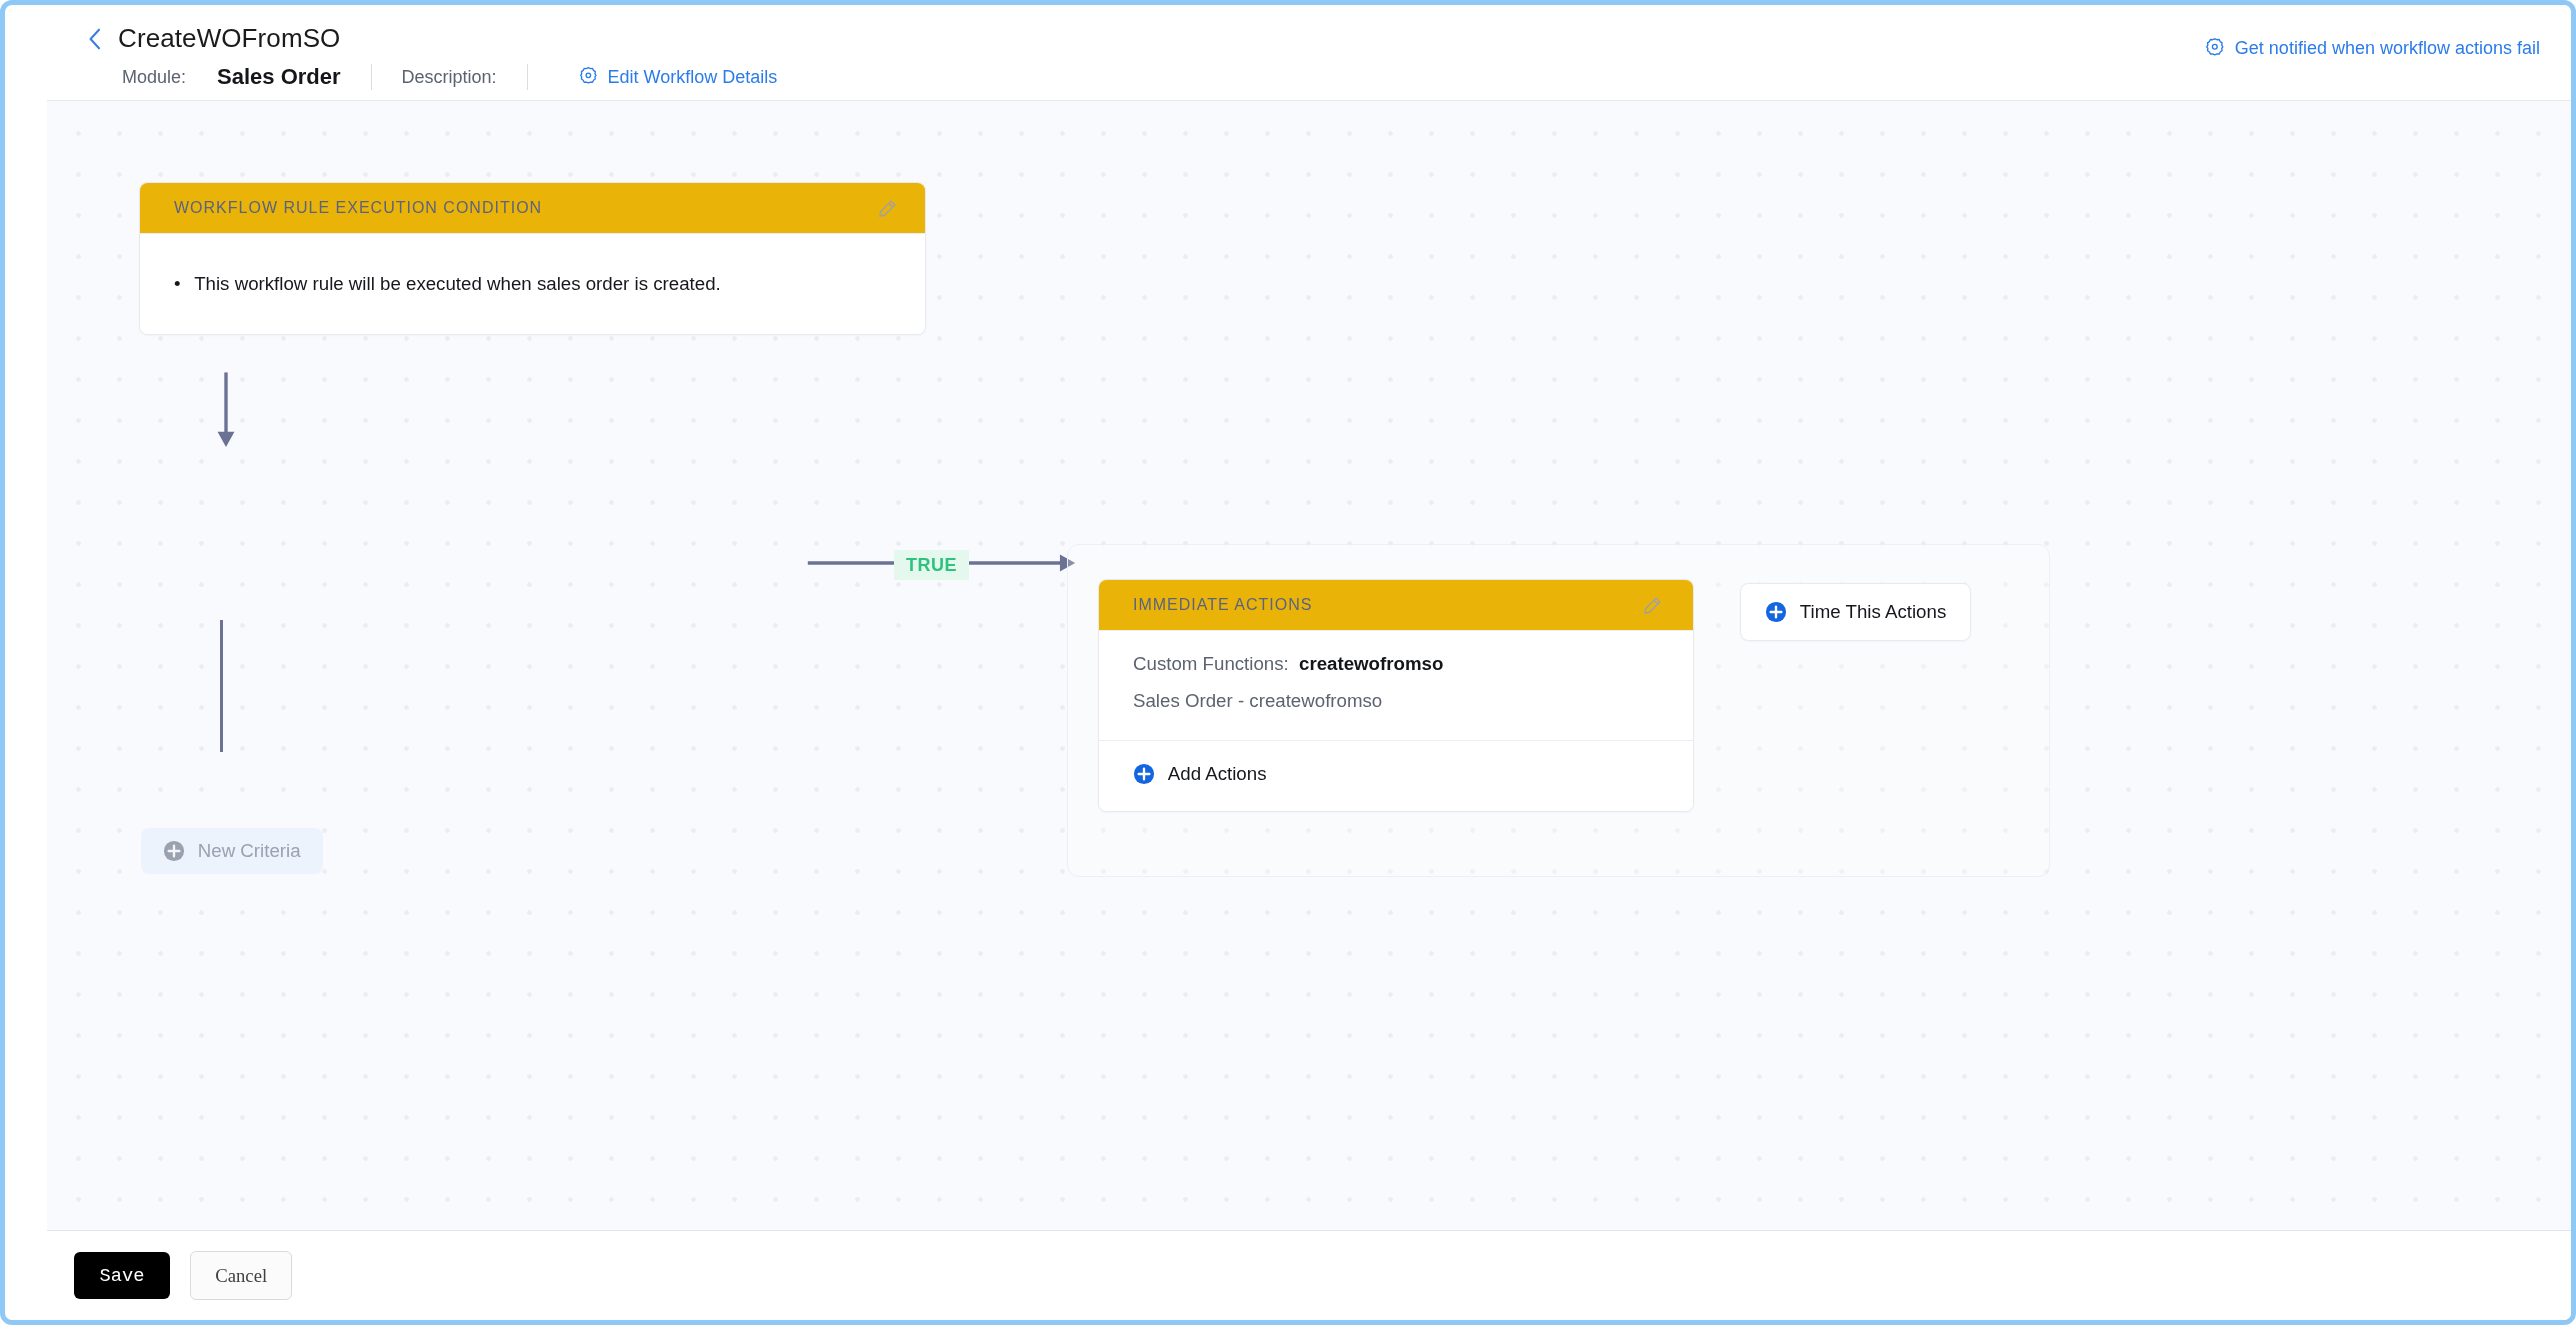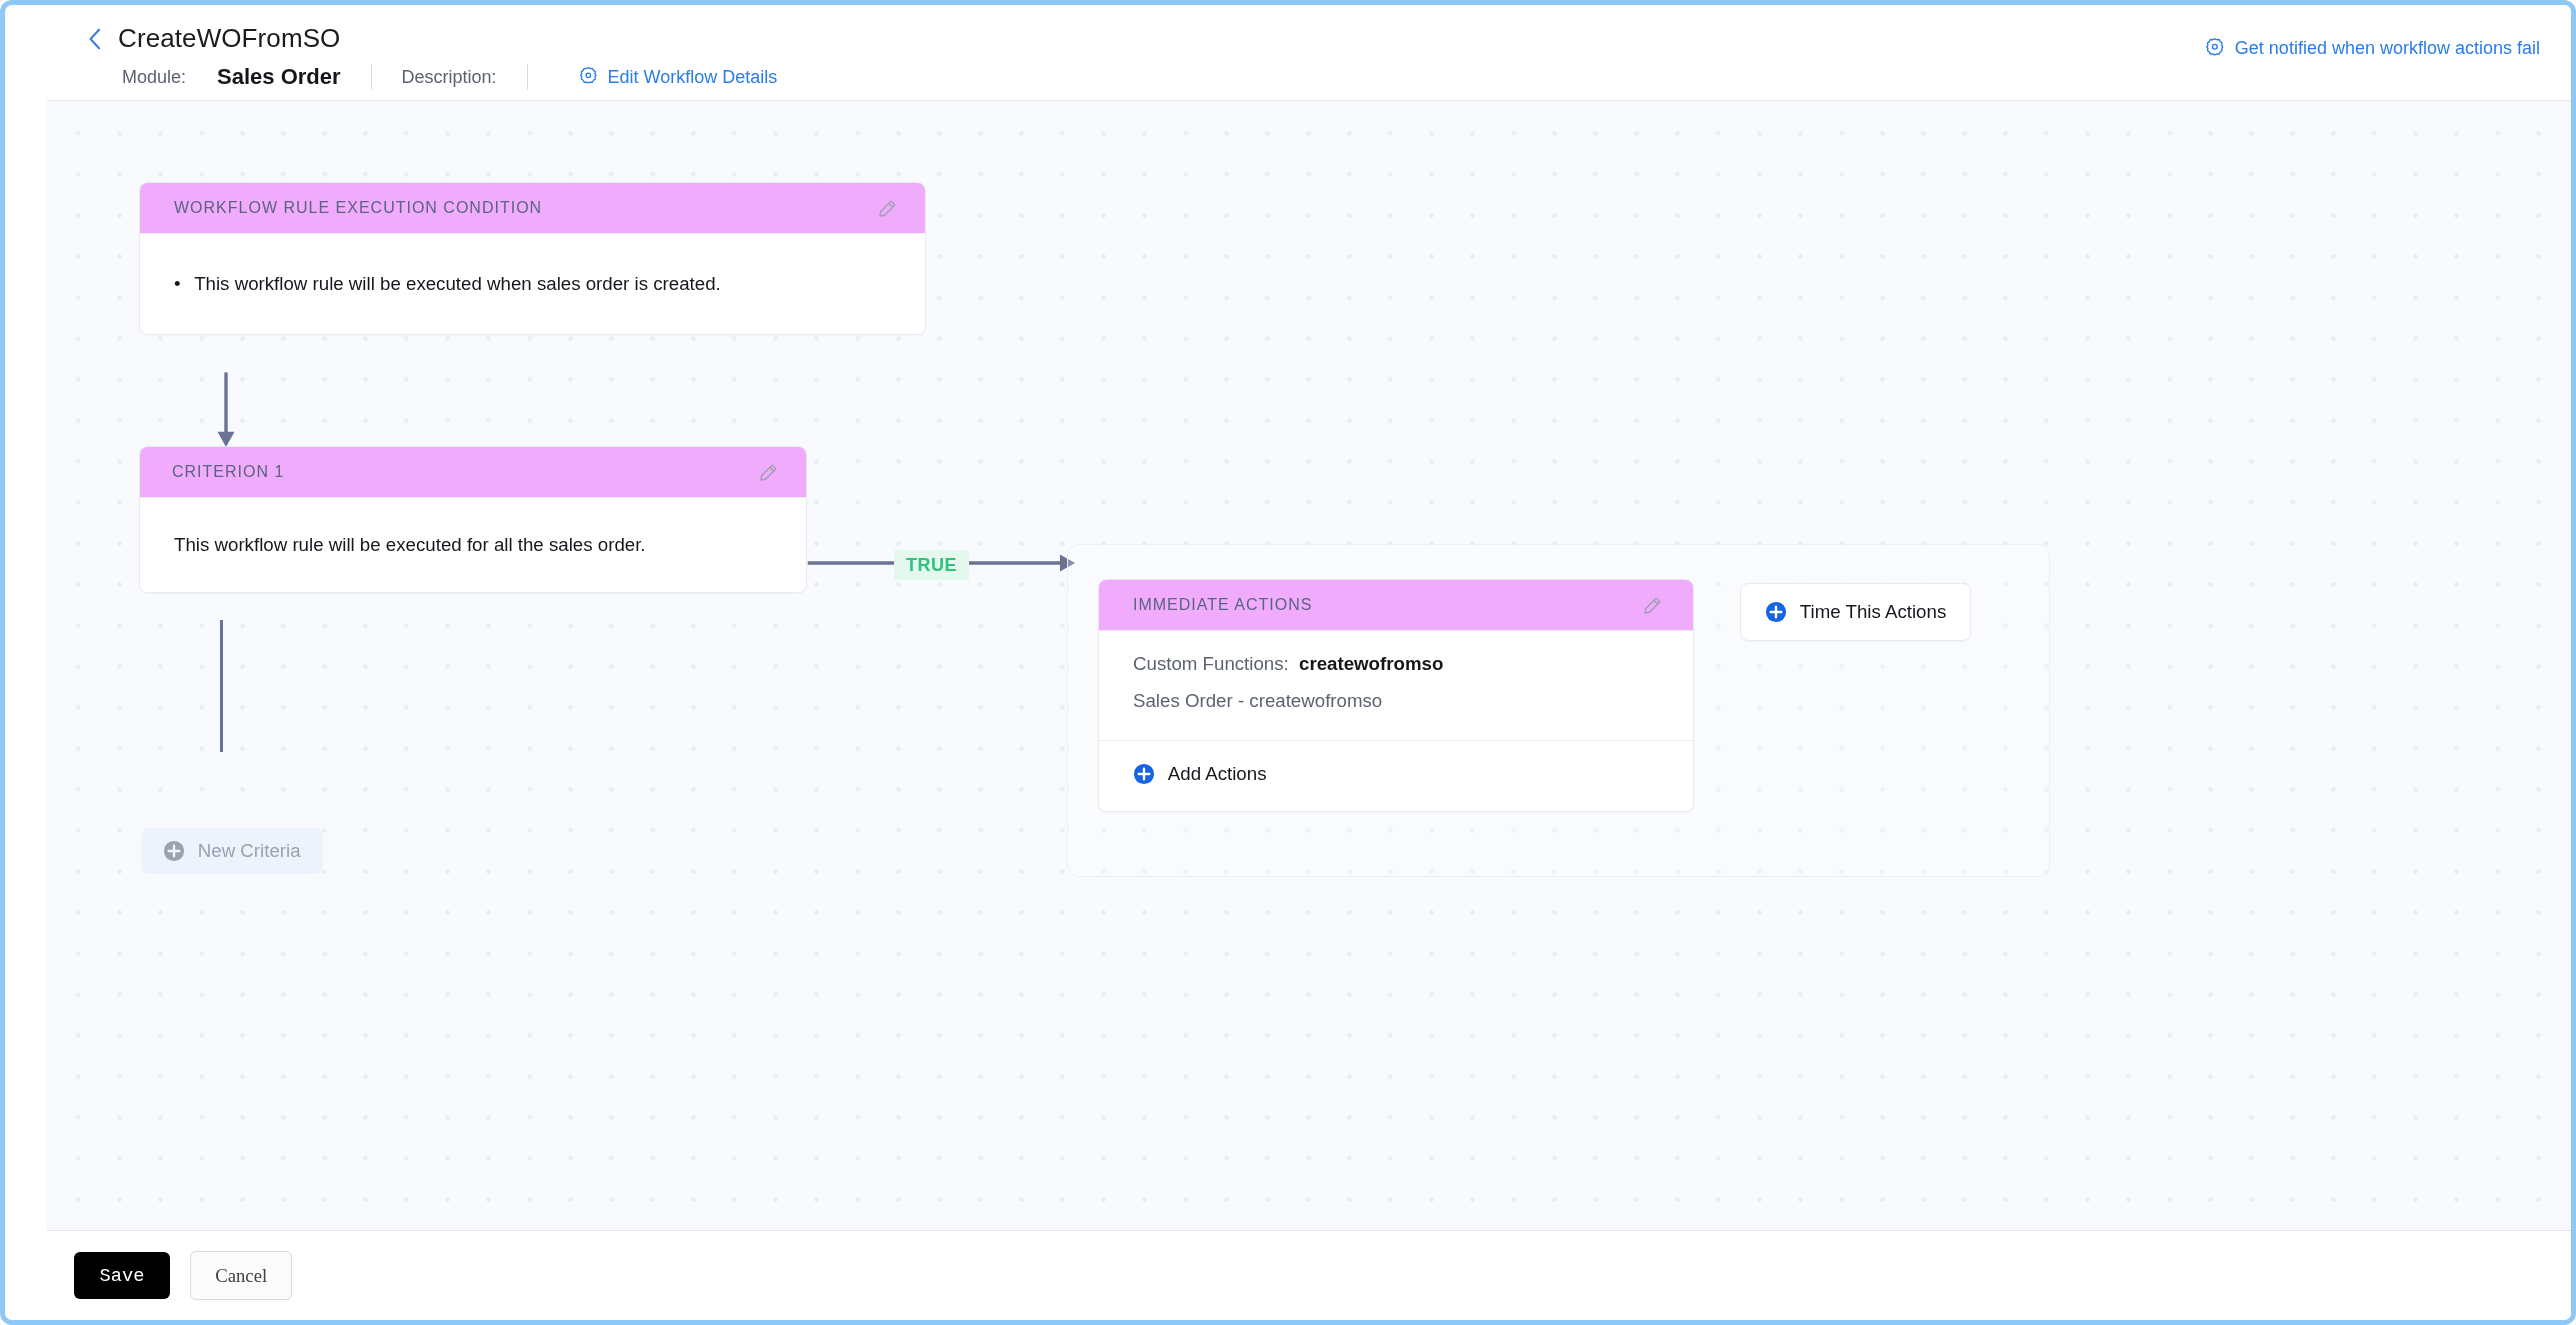--- a/index.html
+++ b/index.html
@@ -121,21 +121,21 @@
   .card {
     position: absolute;
     background: #ffffff;
     border: 0.9px solid #e8eaf0;
     border-radius: 8.5px;
     box-shadow: 0 0.9px 1.7px rgba(25,35,70,0.035);
     overflow: hidden;
   }
   .card-header {
     height: 51px;
-    background: #f0abfc;
+    background: #eab308;
     border-bottom: 0.9px solid #eceef4;
     display: flex;
     align-items: center;
     justify-content: space-between;
     padding: 0 20.4px 0 34px;
   }
   .card-header .title {
     font-size: 16px;
     letter-spacing: 1px;
     color: #5a6382;
@@ -395,34 +395,20 @@
       </div>
     </div>
 
     <div id="arrow-down-1">
       <svg width="22" height="77" viewBox="0 0 26 90" fill="none">
         <line x1="13" y1="0" x2="13" y2="72" stroke="#6b7293" stroke-width="4"></line>
         <path d="M3 70 L23 70 L13 88 Z" fill="#6b7293"></path>
       </svg>
     </div>
 
-    <div id="criterion-card" class="card">
-      <div class="card-header">
-        <span class="title">CRITERION 1</span>
-        <span class="pencil-btn">
-          <svg width="21" height="21" viewBox="0 0 24 24" fill="none">
-            <path d="M16.1 3.6 L20.4 7.9 L8.6 19.7 L3.3 20.7 L4.3 15.4 Z" stroke="#9aa0ad" stroke-width="1.5" stroke-linejoin="round"></path>
-            <path d="M13.6 6.1 L17.9 10.4" stroke="#9aa0ad" stroke-width="1.5"></path>
-          </svg>
-        </span>
-      </div>
-      <div class="card-body">
-        <span class="plain-text">This workflow rule will be executed for all the sales order.</span>
-      </div>
-    </div>
 
     <div id="line-down-2"></div>
 
     <div id="arrow-right">
       <svg width="269" height="22" viewBox="0 0 316 26" fill="none">
         <line x1="0" y1="13" x2="300" y2="13" stroke="#6b7293" stroke-width="4"></line>
         <path d="M298 3 L298 23 L316 13 Z" fill="#6b7293"></path>
       </svg>
     </div>
     <div id="true-badge">TRUE</div>

